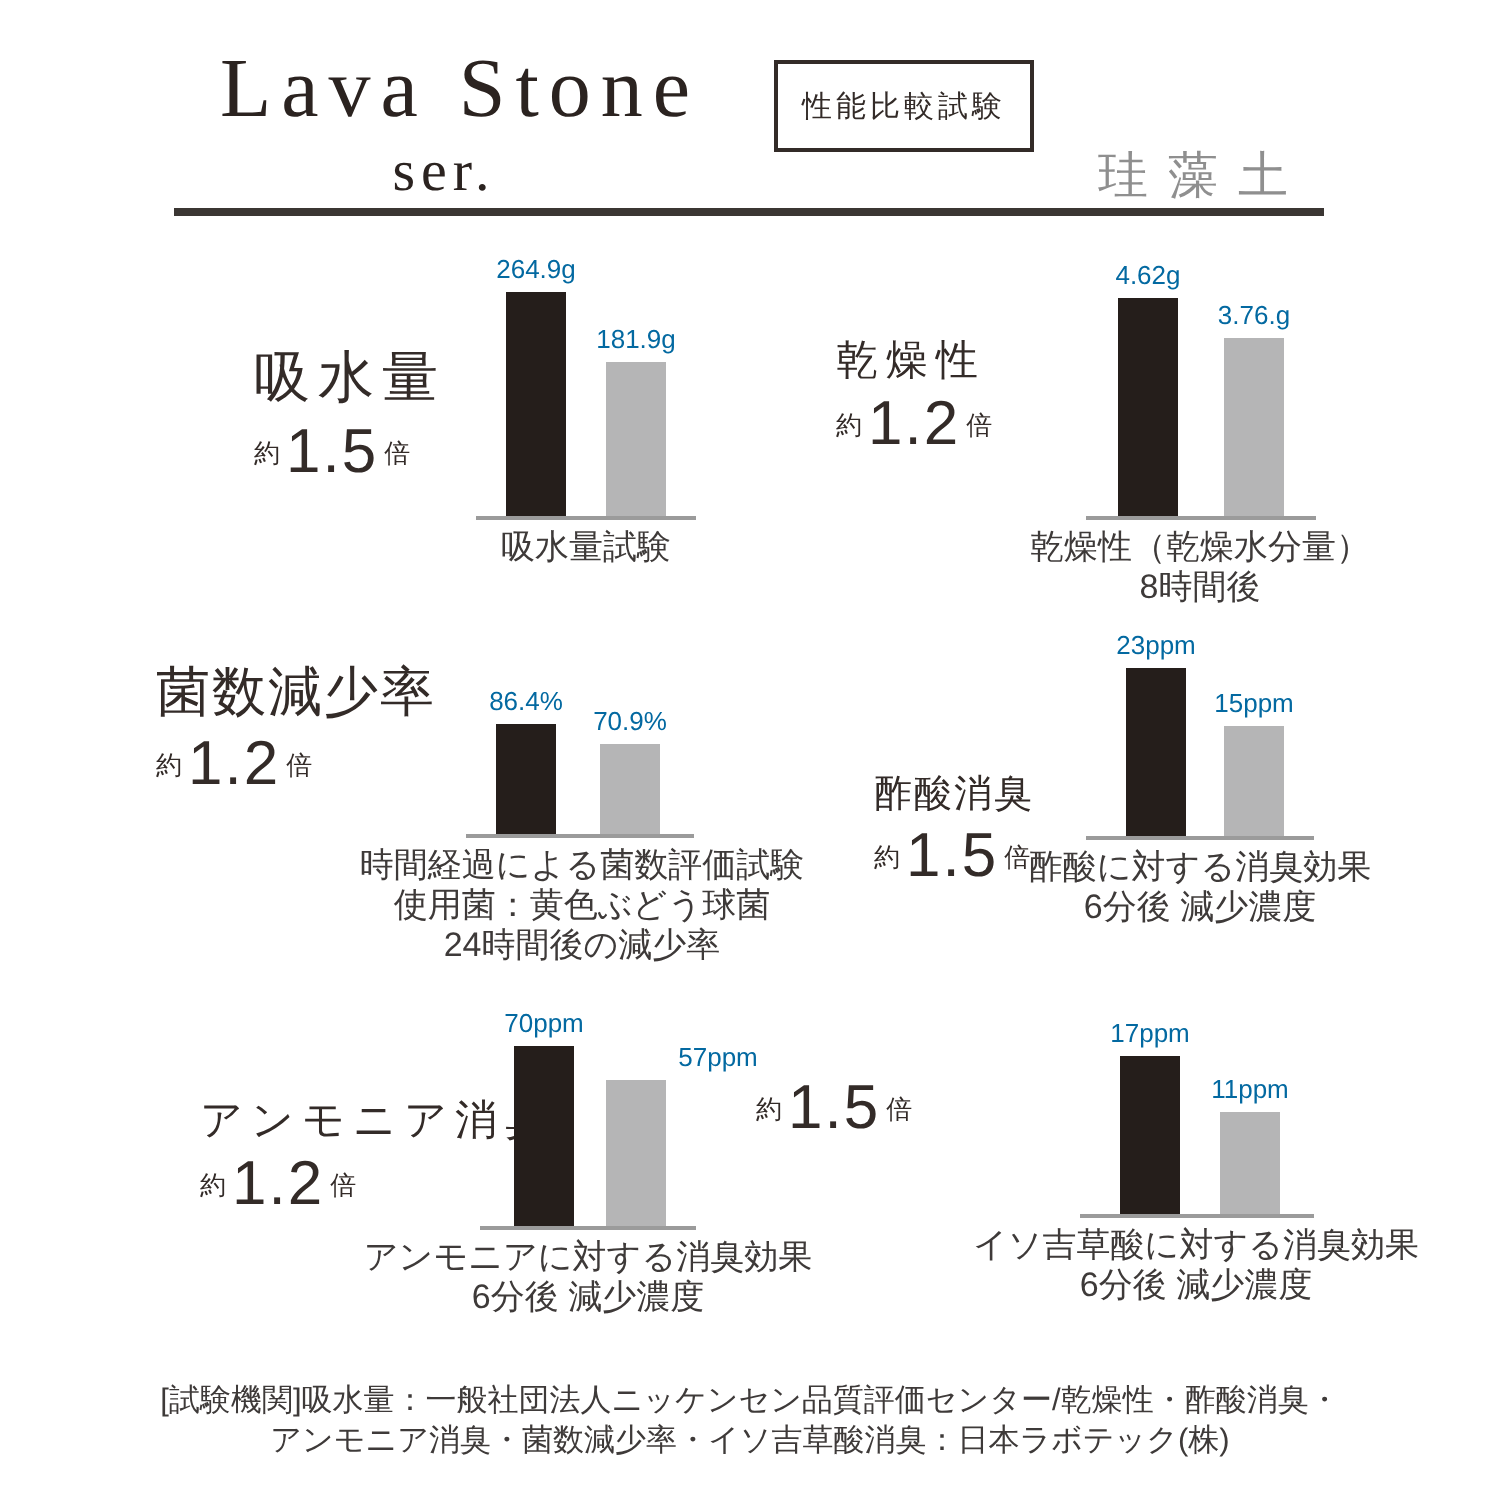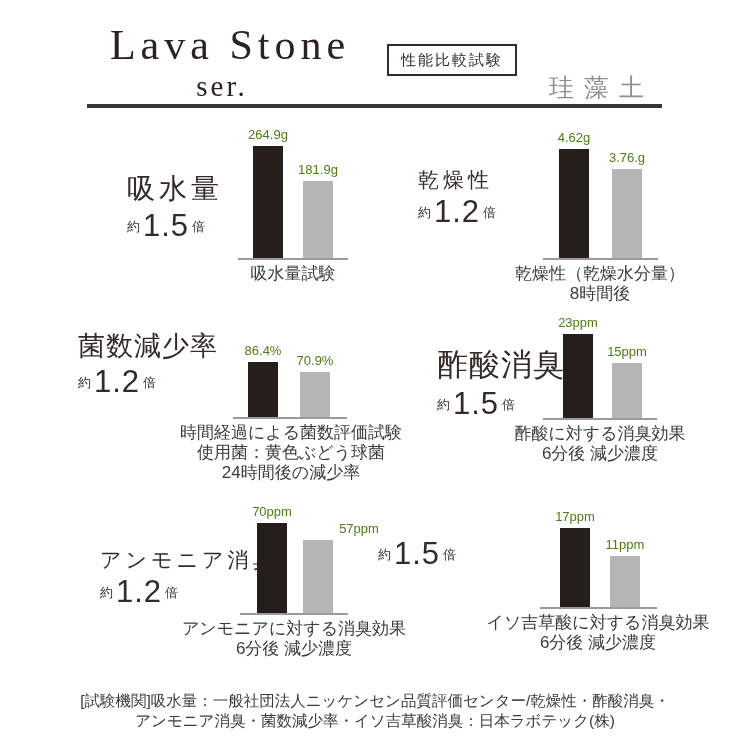--- a/index.html
+++ b/index.html
@@ -4,37 +4,37 @@
 <style>
   html,body{margin:0;padding:0;background:#ffffff;}
   #page{position:relative;width:750px;height:750px;background:#ffffff;overflow:hidden;
         font-family:"Liberation Sans","DejaVu Sans",sans-serif;color:#3e3a39;}
 
   
   .brand{position:absolute;left:95px;top:20px;width:270px;text-align:center;
          font-family:"Liberation Serif","DejaVu Serif",serif;color:#2b2320;}
   .brand-line1{font-size:42px;line-height:50px;letter-spacing:5px;}
   .brand-line2{font-size:29px;line-height:32px;letter-spacing:3px;transform:translateX(-8px);}
-  .badge{position:absolute;left:387px;top:44px;width:130px;height:32px;
+  .badge{position:absolute;left:387px;top:30px;width:130px;height:46px;
          border:2.5px solid #332b28;box-sizing:border-box;display:flex;
          align-items:center;justify-content:center;font-size:15px;letter-spacing:2px;color:#332b28;}
   .competitor{position:absolute;left:549px;top:47px;font-size:25px;letter-spacing:10px;color:#8f8f8f;margin-top:24px;}
   .divider{position:absolute;left:87px;top:104px;width:575px;height:4px;background:#3b3633;}
 
   
   .chart-label{position:absolute;}
   .chart-title{color:#332b28;white-space:nowrap;}
   .mult-row{display:flex;align-items:flex-end;margin-top:2px;color:#332b28;}
   .mult-small{font-size:13px;padding-bottom:5px;}
   .mult-num{font-size:31px;font-weight:400;line-height:31px;letter-spacing:1px;margin:0 3px;}
   .bar{position:absolute;width:30px;}
   .bar.dark{background:#251e1b;}
   .bar.gray{background:#b5b5b6;}
   .axis{position:absolute;height:2px;background:#9b9b9b;}
-  .val-label{position:absolute;width:120px;text-align:center;font-size:13px;color:#4d7c0f;white-space:nowrap;}
+  .val-label{position:absolute;width:120px;text-align:center;font-size:13px;color:#0369a1;white-space:nowrap;}
   .caption{position:absolute;width:360px;text-align:center;font-size:17px;line-height:20px;color:#3e3a39;}
 
   
   .footer{position:absolute;left:0;top:691px;width:750px;text-align:center;
           font-size:15.5px;line-height:20px;color:#3e3a39;}
 </style>
 </head>
 <body>
 
 <div id="page">
@@ -93,21 +93,21 @@
       <div class="val-label" style="left: 203px; top: 343px;">86.4%</div>
       <div class="bar gray" style="left: 300px; top: 372px; height: 45px;"></div>
       <div class="val-label" style="left: 255px; top: 353px;">70.9%</div>
       <div class="axis" style="left: 233px; top: 417px; width: 114px;"></div>
       <div class="caption" style="left: 111px; top: 423px;">
         <div>時間経過による菌数評価試験</div>
         <div>使用菌：黄色ぶどう球菌</div>
         <div>24時間後の減少率</div>
       </div>
       <div class="chart-label" style="left: 437px; top: 344px;">
-        <div class="chart-title" style="font-size: 31px; letter-spacing: 1px;">酢酸消臭</div>
+        <div class="chart-title" style="font-size: 19px; letter-spacing: 1px; margin-top: 40px;">酢酸消臭</div>
         <div class="mult-row">
           <span class="mult-small">約</span>
           <span class="mult-num">1.5</span>
           <span class="mult-small">倍</span>
         </div>
       </div>
       <div class="bar dark" style="left: 563px; top: 334px; height: 84px;"></div>
       <div class="val-label" style="left: 518px; top: 315px;">23ppm</div>
       <div class="bar gray" style="left: 612px; top: 363px; height: 55px;"></div>
       <div class="val-label" style="left: 567px; top: 344px;">15ppm</div>

